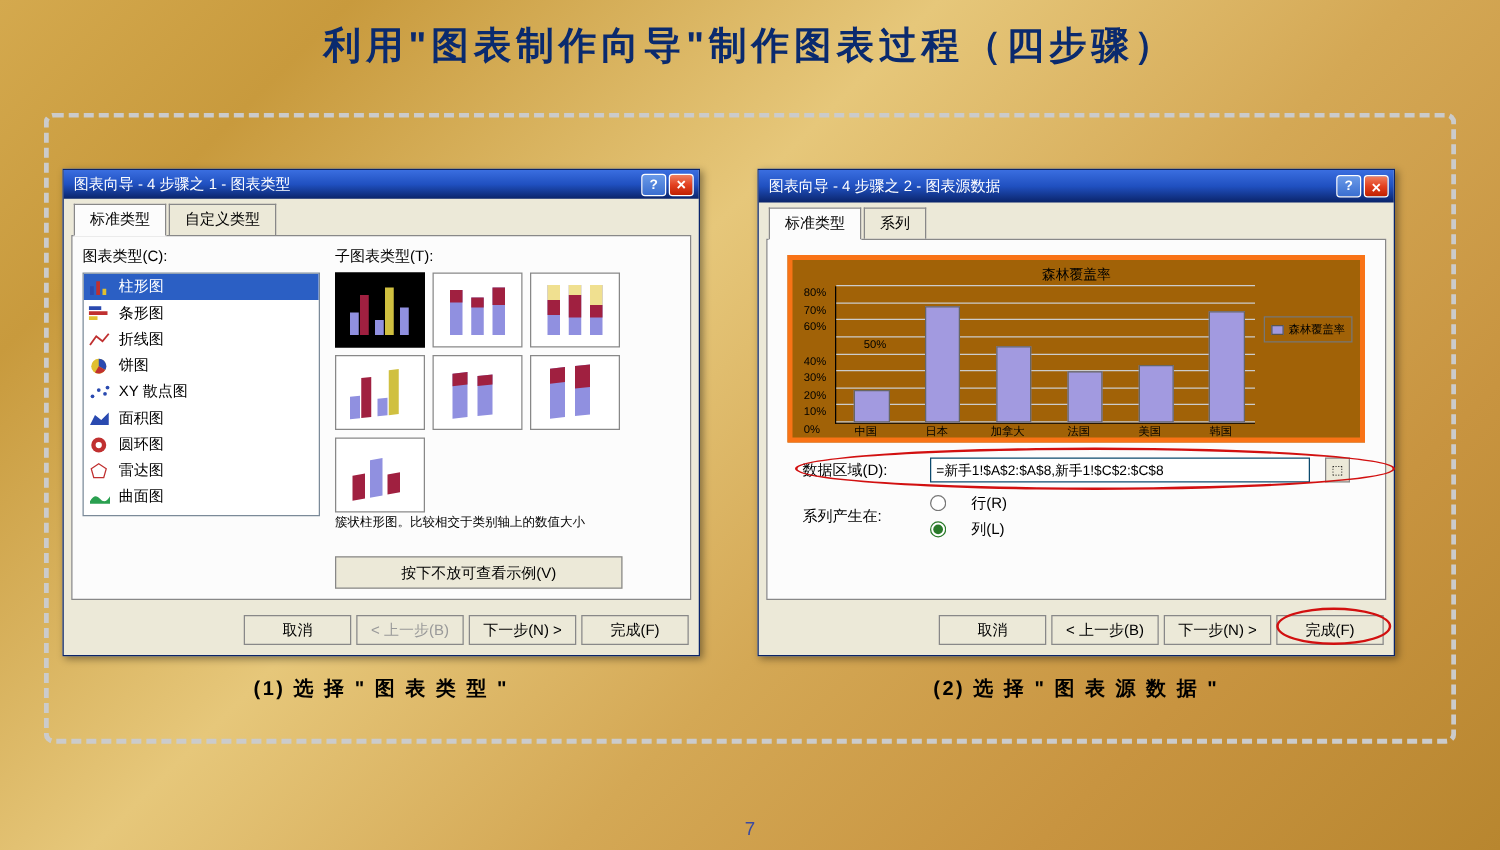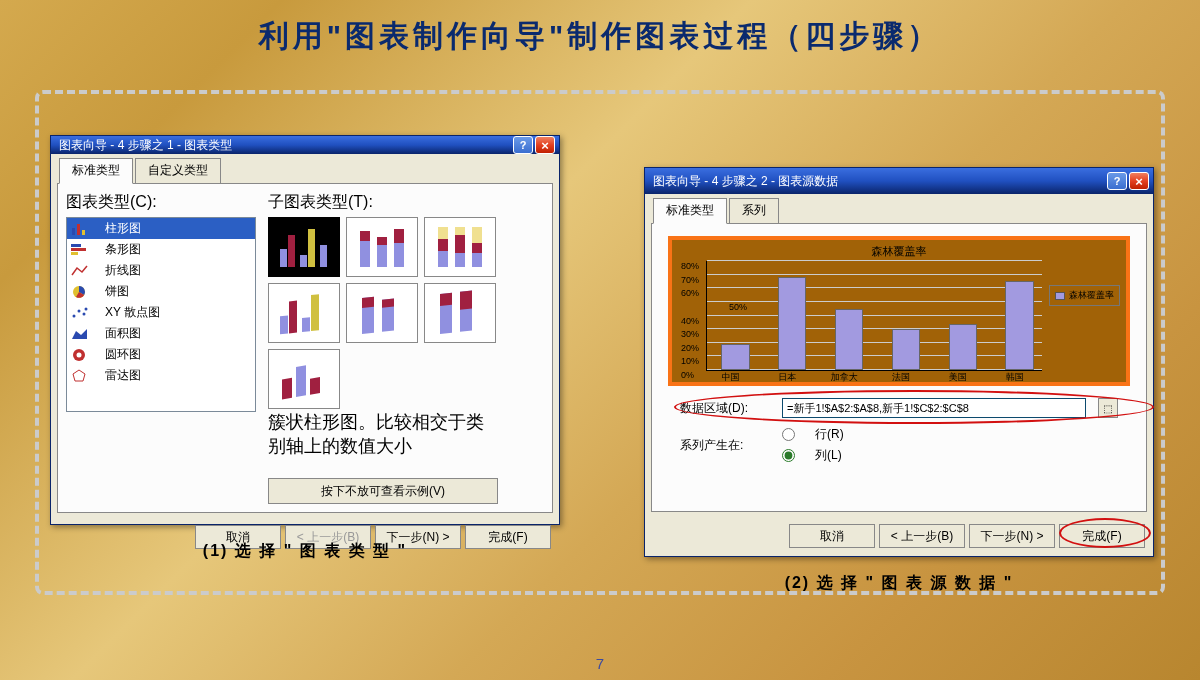--- a/index.html
+++ b/index.html
@@ -28,21 +28,21 @@
   width: 1130px;
   height: 505px;
 }
 .dialog-wrap {
   position: absolute;
   display: flex;
   flex-direction: column;
   align-items: center;
 }
 .dialog-wrap.left { left: 50px; top: 135px; }
-.dialog-wrap.right { left: 644px; top: 135px; margin-top: 32px; }
+.dialog-wrap.right { left: 606px; top: 135px; }
 .dialog {
   width: 510px;
   height: 390px;
   background: #ece9d8;
   border: 1px solid #0a246a;
   box-shadow: 2px 2px 6px rgba(0,0,0,0.4);
   display: flex;
   flex-direction: column;
 }
 .titlebar {
@@ -88,33 +88,33 @@
 .tab-panel {
   flex: 1;
   margin: 0 6px 6px;
   border: 1px solid #888;
   background: #fcfcfc;
   padding: 8px;
   position: relative;
   margin-top: -1px;
 }
 
-.field-label { font-size: 16px; margin-bottom: 4px; }
+.field-label { font-size: 12px; margin-bottom: 4px; }
 
 .chart-type-row { display: flex; gap: 12px; }
 .listbox {
   width: 190px;
   height: 195px;
   border: 1px solid #7b8a99;
   background: #fff;
   overflow: hidden;
   font-size: 12px;
 }
 .listitem {
-  display: flex; align-items: center; gap: 16px;
+  display: flex; align-items: center; gap: 6px;
   padding: 2px 4px;
 }
 .listitem.selected { background: #2b5fc4; color: #fff; }
 .li-icon { width: 18px; height: 14px; display: inline-flex; align-items: center; justify-content: center; }
 .li-icon svg { width: 18px; height: 14px; }
 
 .subtype-grid {
   display: grid;
   grid-template-columns: 72px 72px 72px;
   grid-auto-rows: 60px;
@@ -124,21 +124,21 @@
   border: 1px solid #888;
   background: #fff;
   display: flex; align-items: center; justify-content: center;
 }
 .subtype.selected {
   border: 2px solid #000;
   background: #000;
 }
 .subtype svg { width: 60px; height: 48px; }
 
-.desc-text { font-size: 18px; margin-top: 1px; width: 230px; }
+.desc-text { font-size: 10px; margin-top: 1px; width: 230px; }
 
 .sample-btn {
   margin-top: 20px;
   width: 230px;
   height: 26px;
   font-size: 12px;
   background: #ece9d8;
   border: 1px solid #888;
 }
 
@@ -298,20 +298,28 @@
                 </span>
               <span>圆环图</span>
             </div>
             <div class="listitem">
               <span class="li-icon">
                   <svg viewBox="0 0 18 14">
                     <polygon points="8,1 14,5 12,12 4,12 2,5" fill="none" stroke="#c03030"></polygon>
                   </svg>
                 </span>
               <span>雷达图</span>
+            </div>
+            <div class="listitem">
+              <span class="li-icon">
+                  <svg viewBox="0 0 18 14">
+                    <path d="M1 10 Q5 3 9 8 T17 6 L17 12 L1 12 Z" fill="#2aa050"></path>
+                  </svg>
+                </span>
+              <span>曲面图</span>
             </div>
           </div>
         </div>
         <div>
           <div class="field-label">子图表类型(T):</div>
           <div class="subtype-grid">
             <div class="subtype selected">
               <svg viewBox="0 0 60 48">
                   <rect x="6" y="26" width="7" height="18" fill="#9090e0"></rect>
                   <rect x="14" y="12" width="7" height="32" fill="#a02040"></rect>

